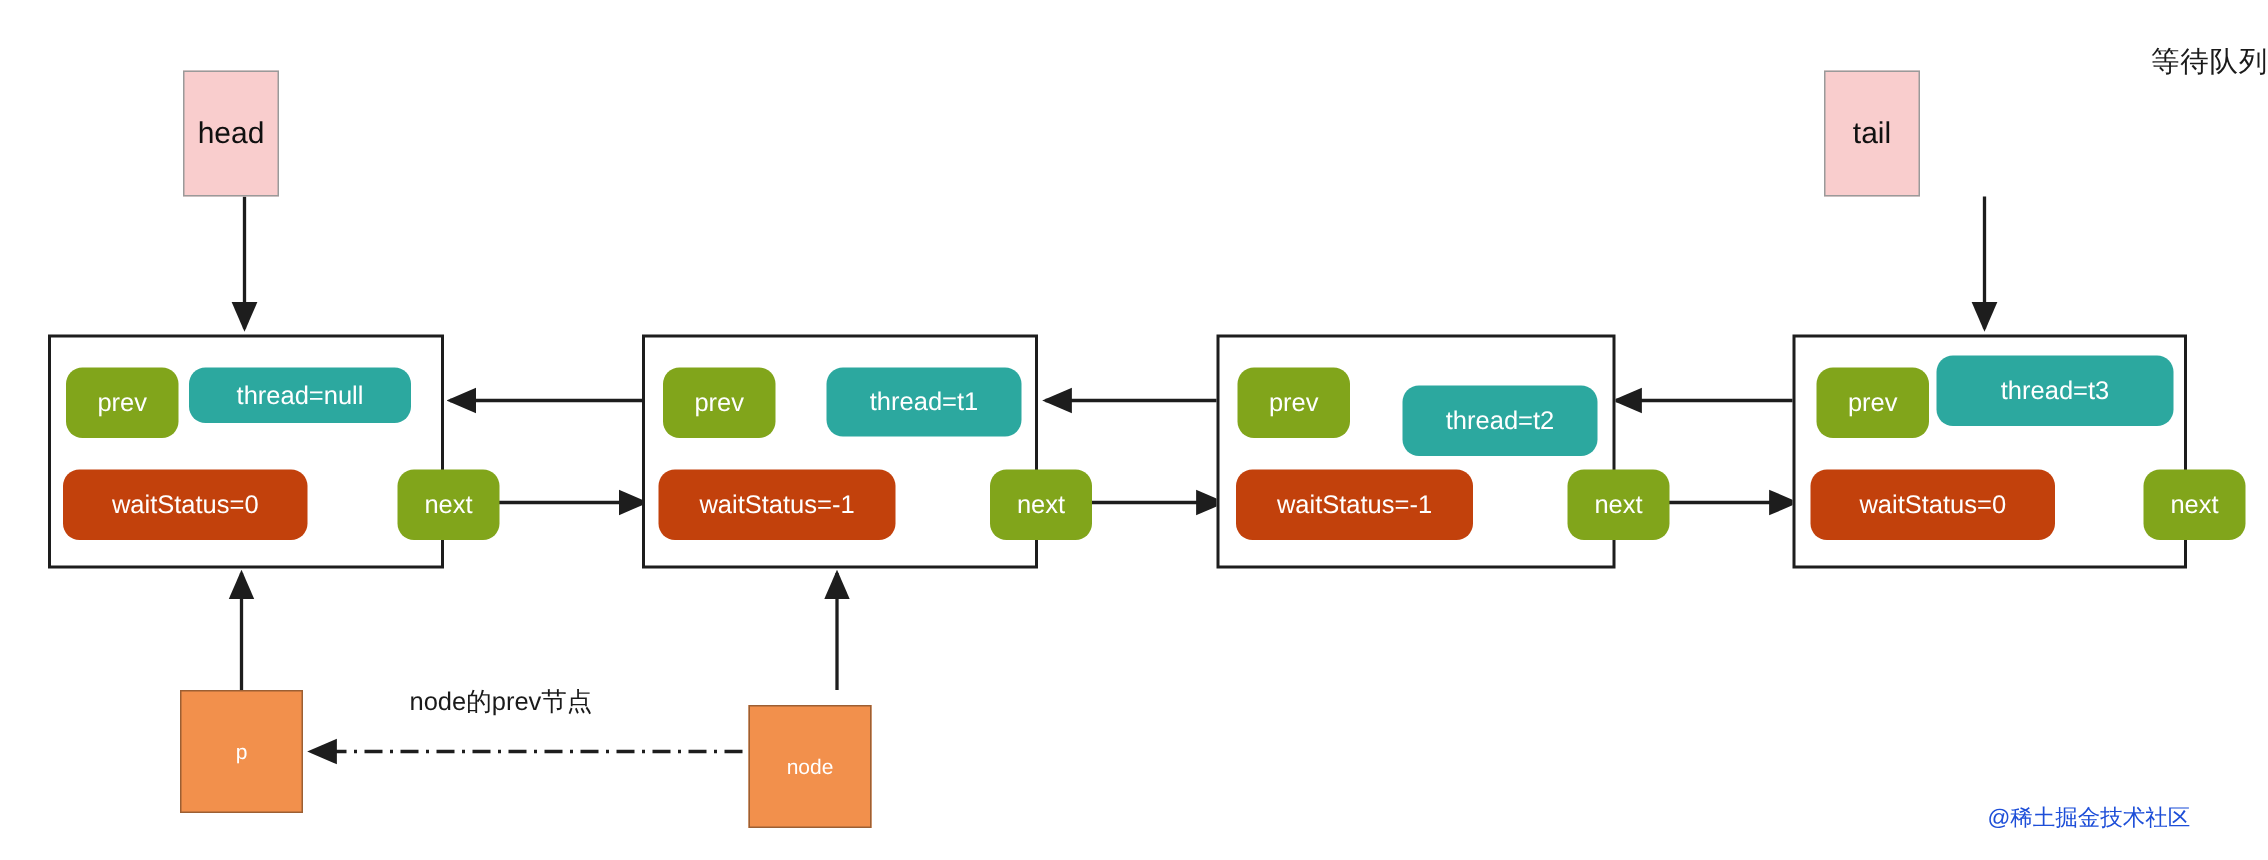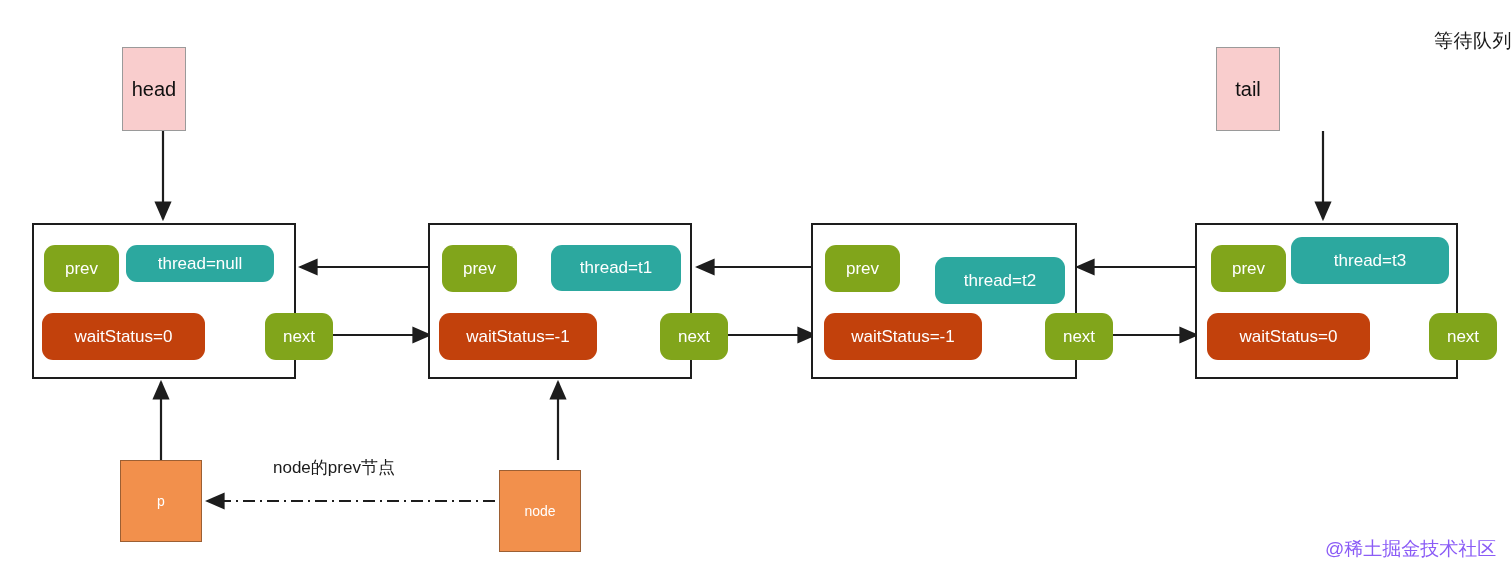--- a/index.html
+++ b/index.html
@@ -83,22 +83,22 @@
     box-sizing: border-box;
   }
 
   
   .prevlabel {
     font-size: 17px;
     color: #1a1a1a;
     white-space: nowrap;
   }
   .watermark {
-    font-size: 19px;
-    color: #8b5cf6;
+    font-size: 15px;
+    color: #1d4ed8;
     white-space: nowrap;
   }
 
   svg.overlay {
     position: absolute;
     left: 0; top: 0;
     width: 1512px;
     height: 573px;
     pointer-events: none;
   }

